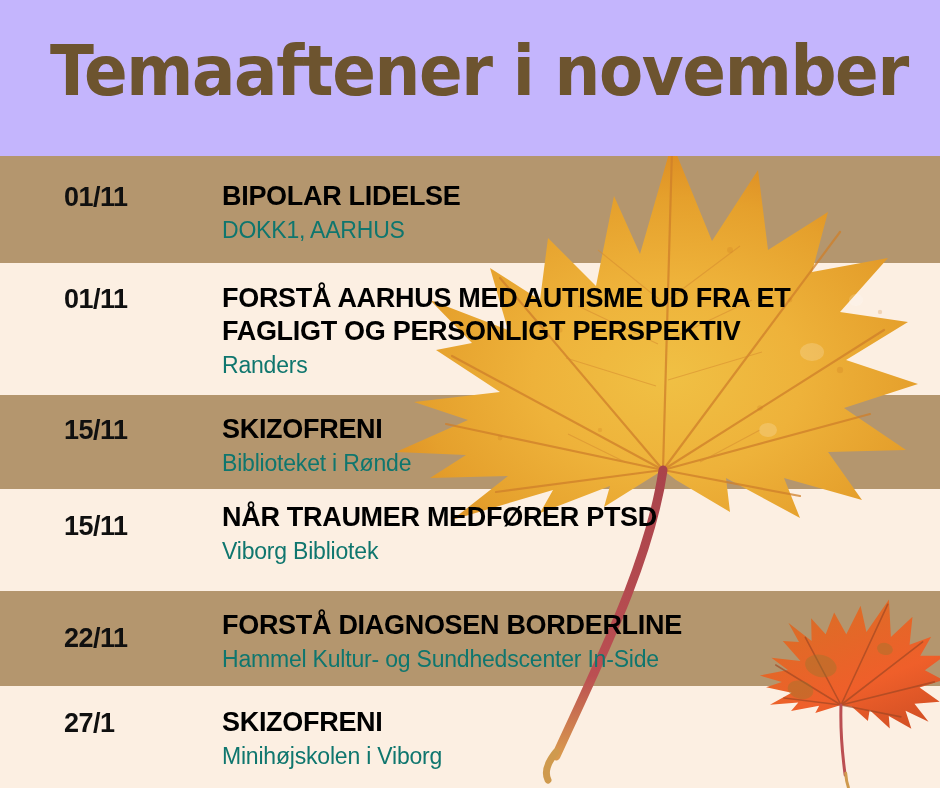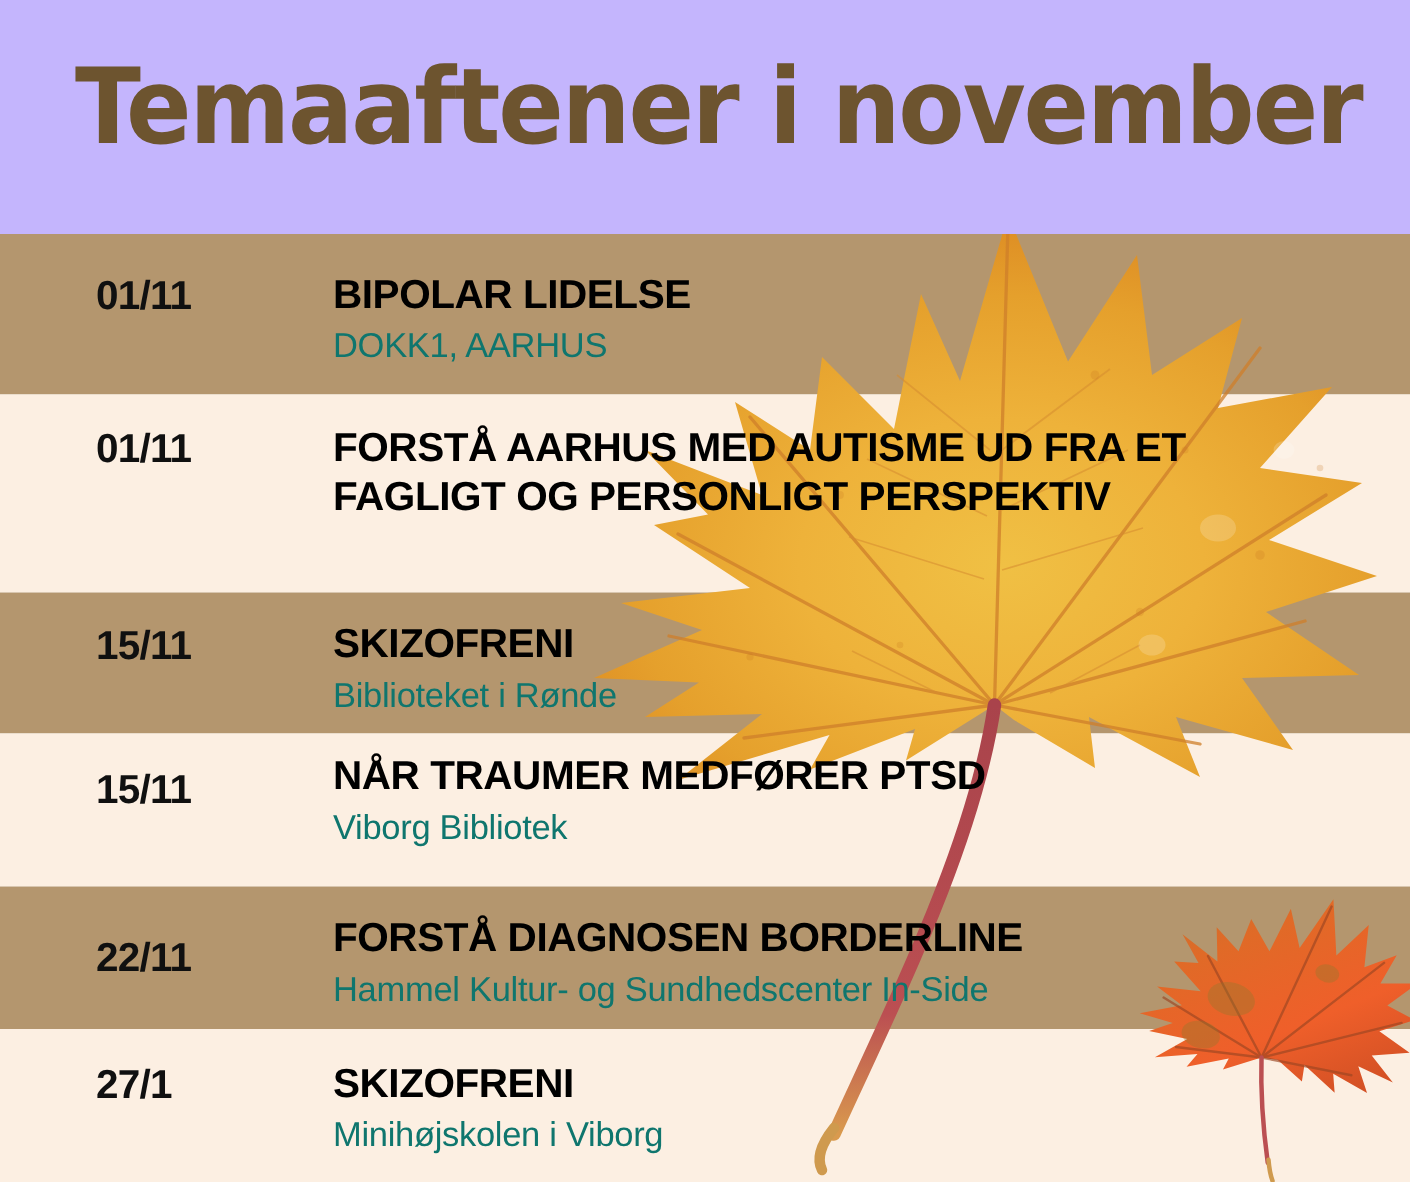--- a/index.html
+++ b/index.html
@@ -219,20 +219,21 @@
         <div class="info" style="top: 24px;">
           <div class="event-title">BIPOLAR LIDELSE</div>
           <div class="event-venue">DOKK1, AARHUS</div>
         </div>
       </div>
       <div class="row-text" style="top: 107px; height: 132px;">
         <div class="date" style="top: 21px;">01/11</div>
         <div class="info" style="top: 19px;">
           <div class="event-title">FORSTÅ AARHUS MED AUTISME UD FRA ET
 FAGLIGT OG PERSONLIGT PERSPEKTIV</div>
+          <div class="event-venue">Randers</div>
         </div>
       </div>
       <div class="row-text" style="top: 239px; height: 94px;">
         <div class="date" style="top: 20px;">15/11</div>
         <div class="info" style="top: 18px;">
           <div class="event-title">SKIZOFRENI</div>
           <div class="event-venue">Biblioteket i Rønde</div>
         </div>
       </div>
       <div class="row-text" style="top: 333px; height: 102px;">

